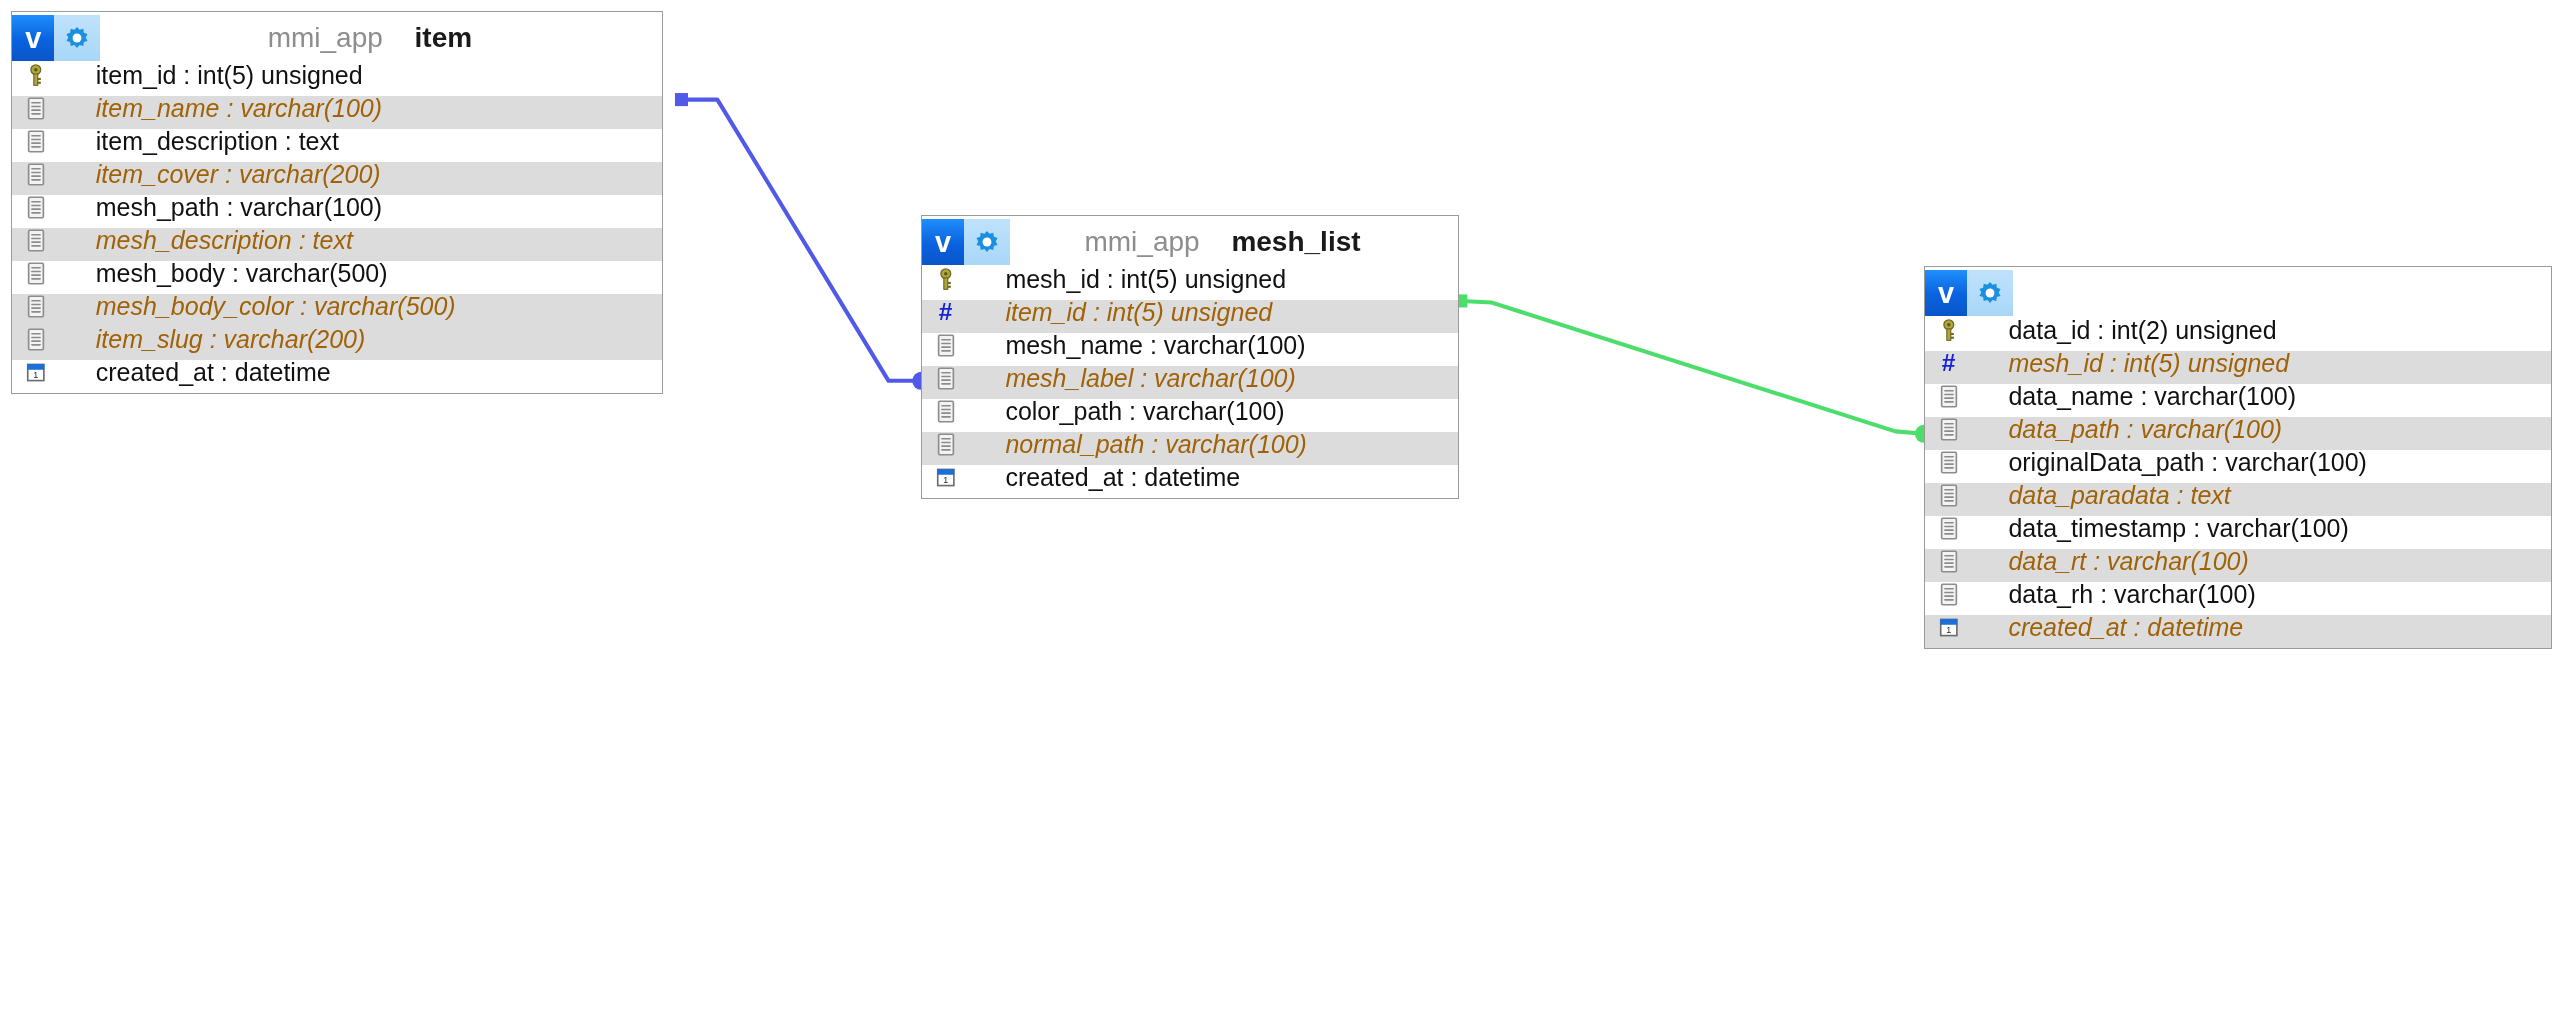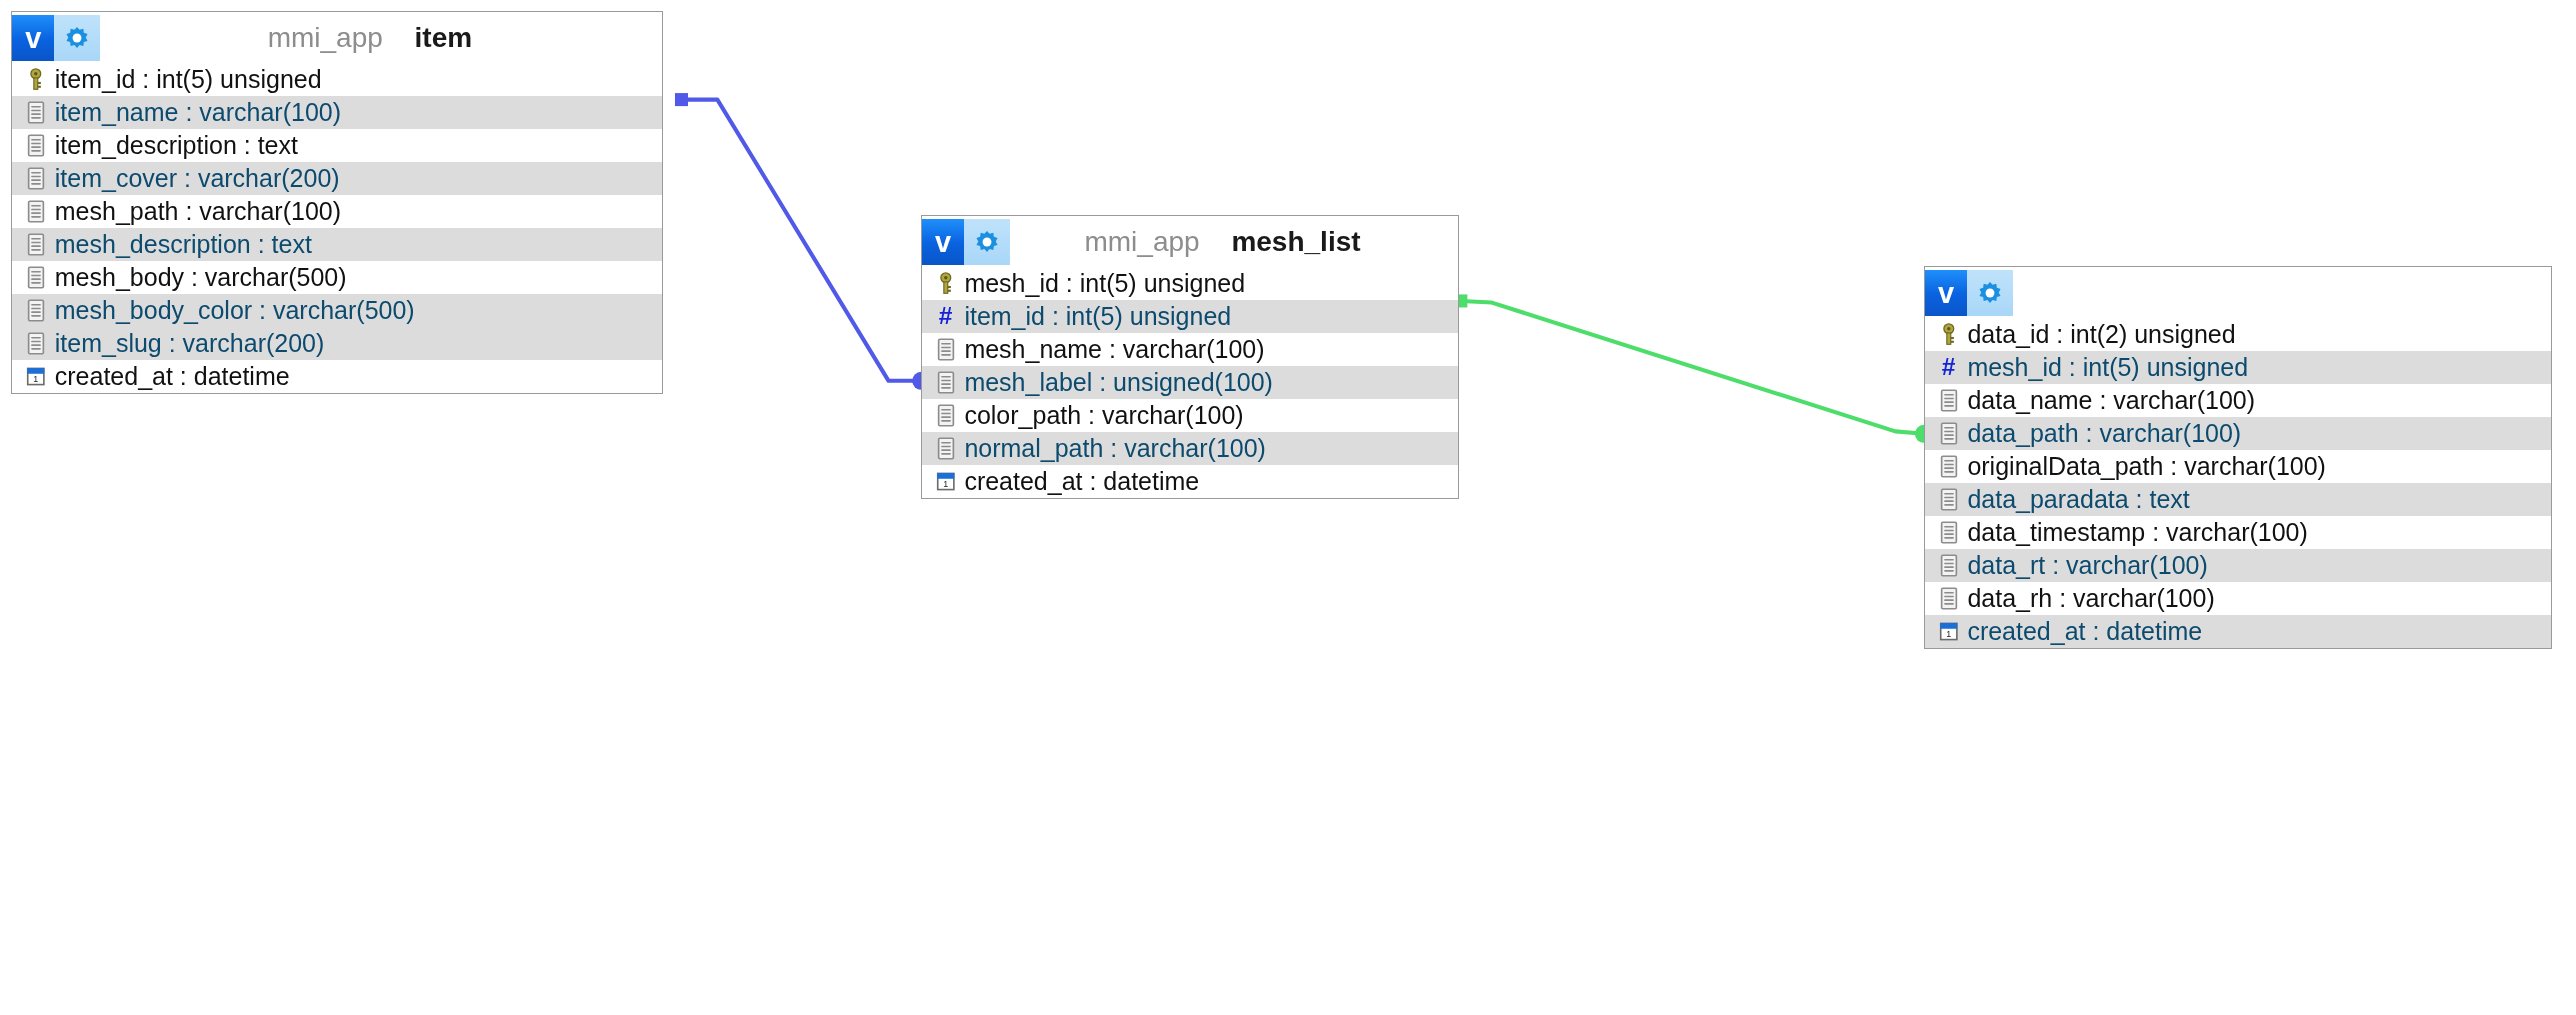--- a/index.html
+++ b/index.html
@@ -87,47 +87,49 @@
   }
   .entity-title b {
     color: #1a1a1a;
     font-weight: bold;
     margin-left: 24px;
   }
 
   
   .row {
     display: flex;
-    align-items: center;
+    align-items: flex-start;
     height: 33px;
     padding-left: 11.4px;
     box-sizing: border-box;
     background: #ffffff;
     white-space: nowrap;
+    gap: 41px;
   }
   .row.striped {
     background: #dcdcdc;
   }
   .row-icon {
     width: 24.5px;
     height: 24.5px;
     flex: 0 0 24.5px;
     display: flex;
     align-items: center;
     justify-content: center;
     margin-right: 6.5px;
   }
   .row-label {
     font-size: 25px;
     color: #111111;
     font-family: "Liberation Sans", sans-serif;
     line-height: 1;
   }
   .row.striped .row-label {
-    color: #0c4a6e;
+    color: #a16207;
+    font-style: italic;
   }
 </style>
 </head>
 <body>
 
 <div id="canvas">
 
   <svg id="connectors" viewBox="0 0 3160 1246" width="2576" height="1016">
       <g>
         <path d="M 836 122 L 880 122 L 1090 467 L 1130 467" fill="none" stroke="#5159e8" stroke-width="5" stroke-linejoin="round" stroke-linecap="round"></path>
@@ -344,21 +346,21 @@
             <svg width="18" height="23" viewBox="0 0 22 28">
               <rect x="2" y="1.5" width="18" height="25" rx="1.5" fill="#f3f3f3" stroke="#8c8c8c" stroke-width="2"></rect>
               <g stroke="#8c8c8c" stroke-width="2" stroke-linecap="round">
                 <line x1="6" y1="7" x2="16" y2="7"></line>
                 <line x1="6" y1="11.5" x2="16" y2="11.5"></line>
                 <line x1="6" y1="16" x2="16" y2="16"></line>
                 <line x1="6" y1="20.5" x2="16" y2="20.5"></line>
               </g>
             </svg>
           </span>
-          <span class="row-label">mesh_label : unsigned(100)</span>
+          <span class="row-label">mesh_label : varchar(100)</span>
         </div>
         <div class="row">
           <span class="row-icon">
             <svg width="18" height="23" viewBox="0 0 22 28">
               <rect x="2" y="1.5" width="18" height="25" rx="1.5" fill="#f3f3f3" stroke="#8c8c8c" stroke-width="2"></rect>
               <g stroke="#8c8c8c" stroke-width="2" stroke-linecap="round">
                 <line x1="6" y1="7" x2="16" y2="7"></line>
                 <line x1="6" y1="11.5" x2="16" y2="11.5"></line>
                 <line x1="6" y1="16" x2="16" y2="16"></line>
                 <line x1="6" y1="20.5" x2="16" y2="20.5"></line>

